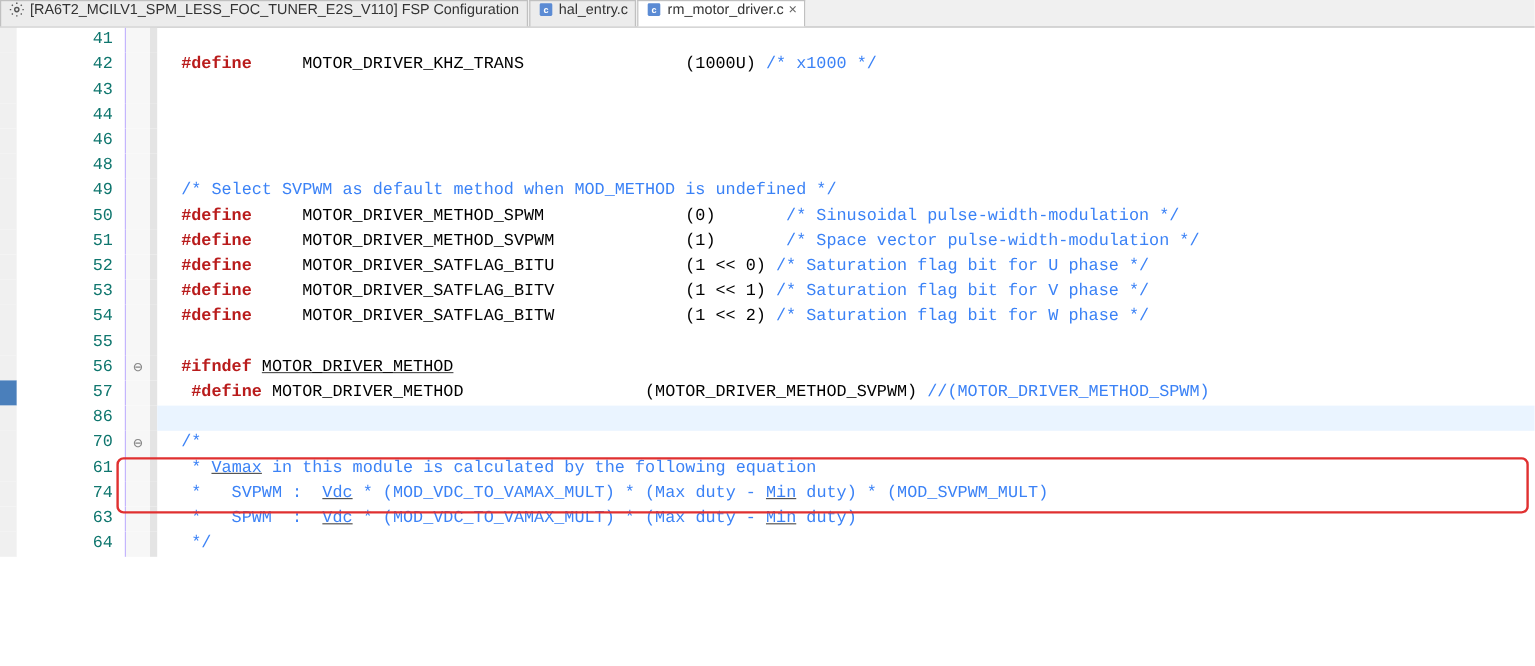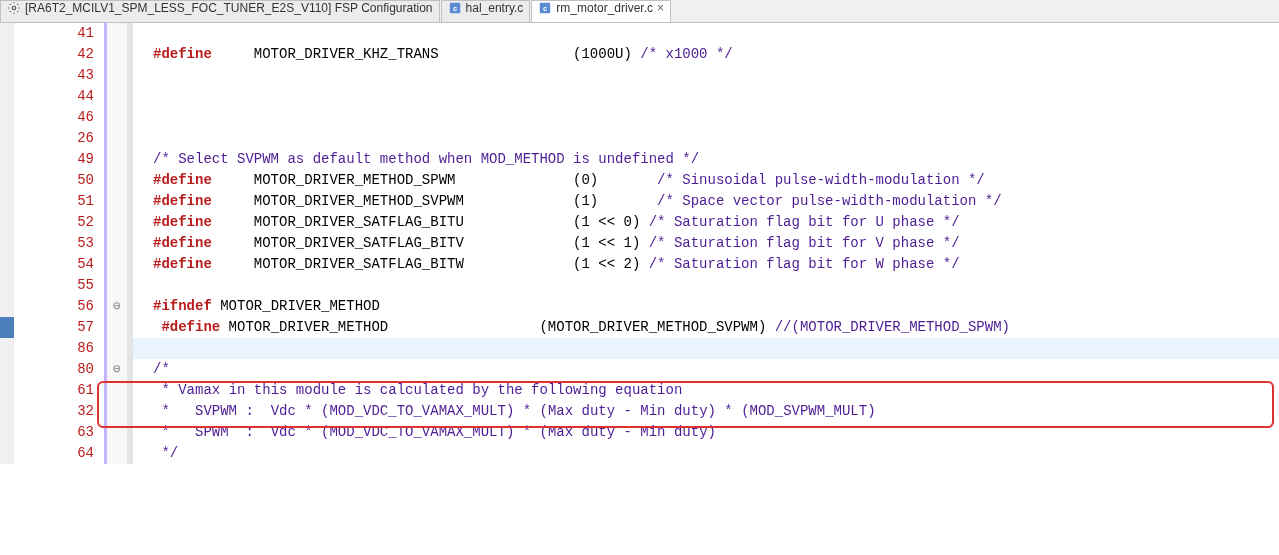--- a/index.html
+++ b/index.html
@@ -65,45 +65,45 @@
     width: 14px;
     background: #f0f0f0;
   }
   .mark-col.blue {
     background: #4a7fbb;
   }
   .gutter {
     width: 80px;
     text-align: right;
     padding-right: 10px;
-    color: #b91c1c;
+    color: #0f766e;
     background: #fff;
-    border-right: 3px solid #c4b5fd;
+    border-right: 1px solid #c4b5fd;
   }
   .fold-col {
     width: 20px;
     text-align: center;
     color: #888;
     font-size: 13px;
     background: #f7f7f7;
   }
   .bar-col {
     width: 6px;
     background: #e4e4e4;
   }
   .code {
     padding-left: 20px;
     flex: 1 1 auto;
   }
   .code.highlight-bg {
     background: #eaf4ff;
   }
   .kw-define { color: #b91c1c; font-weight: bold; }
-  .comment { color: #4c1d95; }
-  .underline { text-decoration-color: #555; text-decoration-style: solid; margin-top: 28px; }
+  .comment { color: #3b82f6; }
+  .underline { text-decoration: underline; text-decoration-color: #555; text-decoration-style: solid; margin-top: 28px; }
   .highlight-box {
     position: absolute;
     border: 2px solid #e03030;
     border-radius: 6px;
     pointer-events: none;
   }
 </style>
 </head>
 <body>
 
@@ -139,30 +139,30 @@
     <span class="close" title="Close">×</span>
   </div>
   </div>
 <div class="editor" id="editor">
 
 <div class="code-line"><div class="mark-col"></div><div class="gutter">41</div><div class="fold-col"></div><div class="bar-col"></div><div class="code"></div></div>
     <div class="code-line"><div class="mark-col"></div><div class="gutter">42</div><div class="fold-col"></div><div class="bar-col"></div><div class="code"><span class="kw-define">#define</span>&nbsp;&nbsp;&nbsp;&nbsp;&nbsp;MOTOR_DRIVER_KHZ_TRANS&nbsp;&nbsp;&nbsp;&nbsp;&nbsp;&nbsp;&nbsp;&nbsp;&nbsp;&nbsp;&nbsp;&nbsp;&nbsp;&nbsp;&nbsp;&nbsp;(1000U)&nbsp;<span class="comment">/* x1000 */</span></div></div>
     <div class="code-line"><div class="mark-col"></div><div class="gutter">43</div><div class="fold-col"></div><div class="bar-col"></div><div class="code"></div></div>
     <div class="code-line"><div class="mark-col"></div><div class="gutter">44</div><div class="fold-col"></div><div class="bar-col"></div></div>
     <div class="code-line"><div class="mark-col"></div><div class="gutter">46</div><div class="fold-col"></div><div class="bar-col"></div><div class="code"></div></div>
-    <div class="code-line"><div class="mark-col"></div><div class="gutter">26</div><div class="fold-col"></div><div class="bar-col"></div><div class="code"></div></div>
+    <div class="code-line"><div class="mark-col"></div><div class="gutter">48</div><div class="fold-col"></div><div class="bar-col"></div><div class="code"></div></div>
     <div class="code-line"><div class="mark-col"></div><div class="gutter">49</div><div class="fold-col"></div><div class="bar-col"></div><div class="code"><span class="comment">/* Select SVPWM as default method when MOD_METHOD is undefined */</span></div></div>
     <div class="code-line"><div class="mark-col"></div><div class="gutter">50</div><div class="fold-col"></div><div class="bar-col"></div><div class="code"><span class="kw-define">#define</span>&nbsp;&nbsp;&nbsp;&nbsp;&nbsp;MOTOR_DRIVER_METHOD_SPWM&nbsp;&nbsp;&nbsp;&nbsp;&nbsp;&nbsp;&nbsp;&nbsp;&nbsp;&nbsp;&nbsp;&nbsp;&nbsp;&nbsp;(0)&nbsp;&nbsp;&nbsp;&nbsp;&nbsp;&nbsp;&nbsp;<span class="comment">/* Sinusoidal pulse-width-modulation */</span></div></div>
     <div class="code-line"><div class="mark-col"></div><div class="gutter">51</div><div class="fold-col"></div><div class="bar-col"></div><div class="code"><span class="kw-define">#define</span>&nbsp;&nbsp;&nbsp;&nbsp;&nbsp;MOTOR_DRIVER_METHOD_SVPWM&nbsp;&nbsp;&nbsp;&nbsp;&nbsp;&nbsp;&nbsp;&nbsp;&nbsp;&nbsp;&nbsp;&nbsp;&nbsp;(1)&nbsp;&nbsp;&nbsp;&nbsp;&nbsp;&nbsp;&nbsp;<span class="comment">/* Space vector pulse-width-modulation */</span></div></div>
     <div class="code-line"><div class="mark-col"></div><div class="gutter">52</div><div class="fold-col"></div><div class="bar-col"></div><div class="code"><span class="kw-define">#define</span>&nbsp;&nbsp;&nbsp;&nbsp;&nbsp;MOTOR_DRIVER_SATFLAG_BITU&nbsp;&nbsp;&nbsp;&nbsp;&nbsp;&nbsp;&nbsp;&nbsp;&nbsp;&nbsp;&nbsp;&nbsp;&nbsp;(1 &lt;&lt; 0)&nbsp;<span class="comment">/* Saturation flag bit for U phase */</span></div></div>
     <div class="code-line"><div class="mark-col"></div><div class="gutter">53</div><div class="fold-col"></div><div class="bar-col"></div><div class="code"><span class="kw-define">#define</span>&nbsp;&nbsp;&nbsp;&nbsp;&nbsp;MOTOR_DRIVER_SATFLAG_BITV&nbsp;&nbsp;&nbsp;&nbsp;&nbsp;&nbsp;&nbsp;&nbsp;&nbsp;&nbsp;&nbsp;&nbsp;&nbsp;(1 &lt;&lt; 1)&nbsp;<span class="comment">/* Saturation flag bit for V phase */</span></div></div>
     <div class="code-line"><div class="mark-col"></div><div class="gutter">54</div><div class="fold-col"></div><div class="bar-col"></div><div class="code"><span class="kw-define">#define</span>&nbsp;&nbsp;&nbsp;&nbsp;&nbsp;MOTOR_DRIVER_SATFLAG_BITW&nbsp;&nbsp;&nbsp;&nbsp;&nbsp;&nbsp;&nbsp;&nbsp;&nbsp;&nbsp;&nbsp;&nbsp;&nbsp;(1 &lt;&lt; 2)&nbsp;<span class="comment">/* Saturation flag bit for W phase */</span></div></div>
     <div class="code-line"><div class="mark-col"></div><div class="gutter">55</div><div class="fold-col"></div><div class="bar-col"></div><div class="code"></div></div>
     <div class="code-line"><div class="mark-col"></div><div class="gutter">56</div><div class="fold-col">⊖</div><div class="bar-col"></div><div class="code"><span class="kw-define">#ifndef</span>&nbsp;<span class="underline">MOTOR_DRIVER_METHOD</span></div></div>
     <div class="code-line"><div class="mark-col blue"></div><div class="gutter">57</div><div class="fold-col"></div><div class="bar-col"></div><div class="code">&nbsp;<span class="kw-define">#define</span>&nbsp;MOTOR_DRIVER_METHOD&nbsp;&nbsp;&nbsp;&nbsp;&nbsp;&nbsp;&nbsp;&nbsp;&nbsp;&nbsp;&nbsp;&nbsp;&nbsp;&nbsp;&nbsp;&nbsp;&nbsp;&nbsp;(MOTOR_DRIVER_METHOD_SVPWM)&nbsp;<span class="comment">//(MOTOR_DRIVER_METHOD_SPWM)</span></div></div>
     <div class="code-line"><div class="mark-col"></div><div class="gutter">86</div><div class="fold-col"></div><div class="bar-col"></div><div class="code highlight-bg"></div></div>
-    <div class="code-line"><div class="mark-col"></div><div class="gutter">80</div><div class="fold-col">⊖</div><div class="bar-col"></div><div class="code"><span class="comment">/*</span></div></div>
+    <div class="code-line"><div class="mark-col"></div><div class="gutter">70</div><div class="fold-col">⊖</div><div class="bar-col"></div><div class="code"><span class="comment">/*</span></div></div>
     <div class="code-line"><div class="mark-col"></div><div class="gutter">61</div><div class="fold-col"></div><div class="bar-col"></div><div class="code"><span class="comment">&nbsp;* <span class="underline">Vamax</span> in this module is calculated by the following equation</span></div></div>
-    <div class="code-line"><div class="mark-col"></div><div class="gutter">32</div><div class="fold-col"></div><div class="bar-col"></div><div class="code"><span class="comment">&nbsp;*&nbsp;&nbsp;&nbsp;SVPWM :&nbsp;&nbsp;<span class="underline">Vdc</span> * (MOD_VDC_TO_VAMAX_MULT) * (Max duty - <span class="underline">Min</span> duty) * (MOD_SVPWM_MULT)</span></div></div>
+    <div class="code-line"><div class="mark-col"></div><div class="gutter">74</div><div class="fold-col"></div><div class="bar-col"></div><div class="code"><span class="comment">&nbsp;*&nbsp;&nbsp;&nbsp;SVPWM :&nbsp;&nbsp;<span class="underline">Vdc</span> * (MOD_VDC_TO_VAMAX_MULT) * (Max duty - <span class="underline">Min</span> duty) * (MOD_SVPWM_MULT)</span></div></div>
     <div class="code-line"><div class="mark-col"></div><div class="gutter">63</div><div class="fold-col"></div><div class="bar-col"></div><div class="code"><span class="comment">&nbsp;*&nbsp;&nbsp;&nbsp;SPWM&nbsp; :&nbsp;&nbsp;<span class="underline">Vdc</span> * (MOD_VDC_TO_VAMAX_MULT) * (Max duty - <span class="underline">Min</span> duty)</span></div></div>
     <div class="code-line"><div class="mark-col"></div><div class="gutter">64</div><div class="fold-col"></div><div class="bar-col"></div><div class="code"><span class="comment">&nbsp;*/</span></div></div>
     <div class="highlight-box" id="hl-box" style="top: 358px; left: 97px; width: 1173px; height: 43px;"></div>
   </div>
 
 </body></html>

